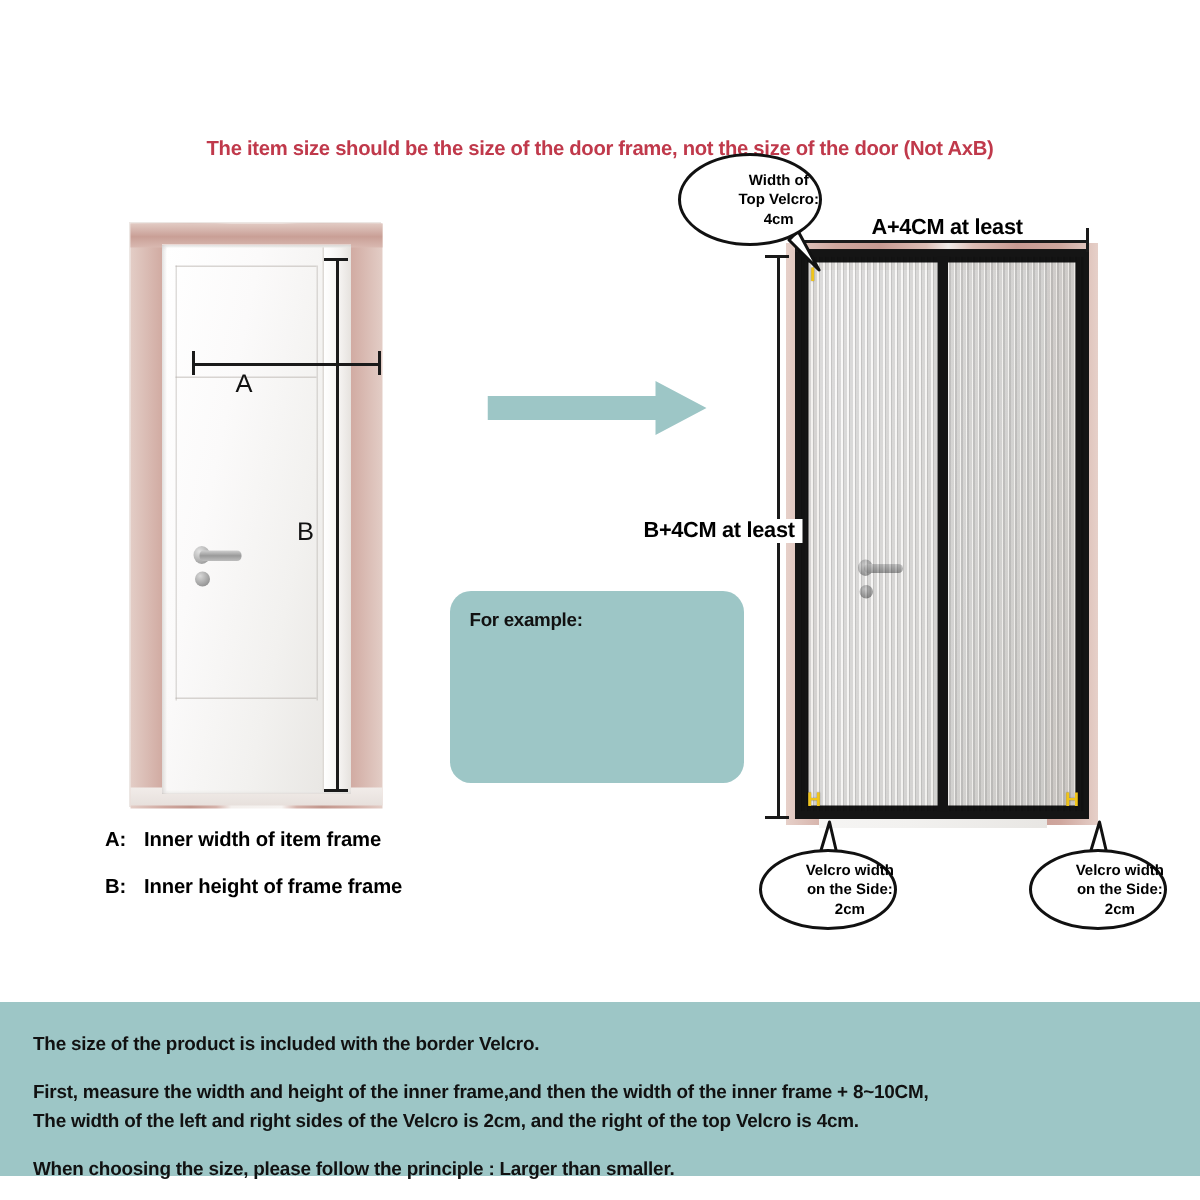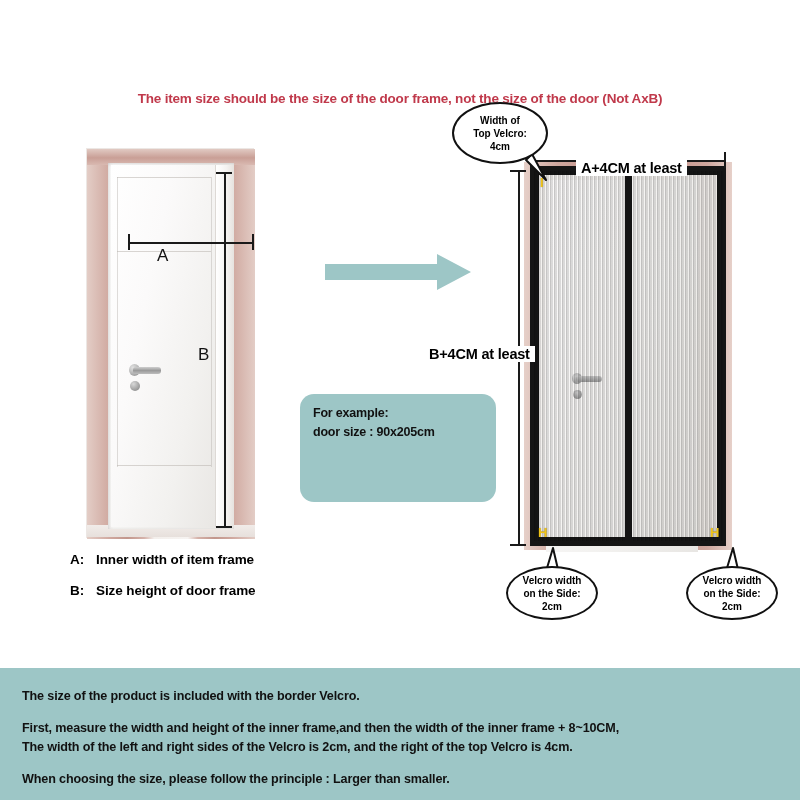--- a/index.html
+++ b/index.html
@@ -109,21 +109,21 @@
   .legend { position: absolute; left: 70px; top: 552px; width: 300px; }
   .legend-row { display: flex; margin-bottom: 16px; font-size: 13.5px; font-weight: bold; color: #000; }
   .legend-key { width: 26px; }
   .legend-text { letter-spacing: -0.1px; }
 
   
   .arrow-wrap { position: absolute; left: 325px; top: 252px; width: 148px; height: 40px; }
 
   
   .example-box {
-    position: absolute; left: 300px; top: 394px; width: 196px; height: 108px;
+    position: absolute; left: 300px; top: 394px; width: 196px; height: 128px;
     background: #9dc6c6; border-radius: 14px;
     padding: 10px 0 0 13px;
   }
   .example-line {
     font-size: 12.5px; font-weight: bold; color: #111;
     line-height: 18.5px; white-space: pre; letter-spacing: -0.2px;
   }
 
   
   .screen-wrap { position: absolute; left: 524px; top: 162px; width: 208px; height: 388px; }
@@ -186,37 +186,37 @@
     position: absolute; color: #f0c419; font-weight: bold; font-size: 13px;
     text-shadow: 0 0 1px rgba(0,0,0,.5);
     line-height: 1;
   }
 
   
   .bubble {
     position: absolute;
     border: 2px solid #111; background: #fff;
     border-radius: 50%;
-    display: flex; align-items: center; justify-content: center;
+    display: flex; align-items: center; justify-content: flex-end;
     text-align: center;
     font-size: 10px; font-weight: bold; color: #000;
     line-height: 13px;
   }
   .bubble-top { left: 452px; top: 102px; width: 96px; height: 62px; }
   .bubble-bl  { left: 506px; top: 566px; width: 92px; height: 54px; }
   .bubble-br  { left: 686px; top: 566px; width: 92px; height: 54px; }
 
   .dim-label {
     position: absolute; font-size: 14.5px; font-weight: bold; color: #000;
     background: #fff; padding: 0 5px; letter-spacing: -0.2px;
   }
 
   
   .info-panel {
-    position: absolute; left: 0; top: 668px; width: 800px; height: 132px;
+    position: absolute; left: 0; top: 668px; width: 800px; height: 116px;
     background: #9dc6c6;
     padding: 19px 0 0 22px;
   }
   .info-line {
     font-size: 12.6px; font-weight: bold; color: #111;
     line-height: 19.5px; letter-spacing: -0.15px;
   }
   .info-gap { height: 12px; }
 </style>
 </head>
@@ -255,33 +255,32 @@
   <div class="dim-cap-h" style="left:216px; top:526px;"></div>
   <div class="label-B">B</div>
 
   <div class="legend">
     <div class="legend-row">
       <span class="legend-key">A:</span>
       <span class="legend-text">Inner width of item frame</span>
     </div>
     <div class="legend-row">
       <span class="legend-key">B:</span>
-      <span class="legend-text">Size height of door frame</span>
+      <span class="legend-text">Inner height of frame frame</span>
     </div>
   </div>
 
   <div class="arrow-wrap">
     <svg width="148" height="40" viewBox="0 0 148 40">
       <path d="M0 12 L112 12 L112 2 L146 20 L112 38 L112 28 L0 28 Z" fill="#9dc6c6"></path>
     </svg>
   </div>
 
   <div class="example-box">
     <div class="example-line">For example:</div>
-    <div class="example-line">door size : 90x205cm</div>
   </div>
 
   <div class="screen-wrap">
     <div class="screen-doorframe"></div>
     <div class="screen-doorframe-inner">
       <div class="screen-door-slab">
         <div class="screen-door-handle-base"></div>
         <div class="screen-door-handle"></div>
         <div class="screen-door-lock"></div>
       </div>
@@ -294,21 +293,21 @@
     </div>
 
     <div class="velcro-marker" style="left:16px; top:14px;">I</div>
     <div class="velcro-marker" style="left:14px; top:364px;">H</div>
     <div class="velcro-marker" style="left:186px; top:364px;">H</div>
   </div>
 
   <div class="dim-line-h" style="left:530px; top:160px; width:196px;"></div>
   <div class="dim-cap-v" style="left:530px; top:152px;"></div>
   <div class="dim-cap-v" style="left:724px; top:152px;"></div>
-  <div class="dim-label" style="left:576px; top:160px;">A+4CM at least</div>
+  <div class="dim-label" style="left:576px; top:144px;">A+4CM at least</div>
 
   <div class="dim-line-v" style="left:518px; top:170px; height:376px;"></div>
   <div class="dim-cap-h" style="left:510px; top:170px;"></div>
   <div class="dim-cap-h" style="left:510px; top:544px;"></div>
   <div class="dim-label" style="left:424px; top:346px;">B+4CM at least</div>
 
   <svg style="position:absolute; left:448px; top:98px;" width="110" height="86">
     <path d="M84 56 L98 82 L78 62 Z" fill="#fff" stroke="#111" stroke-width="2" stroke-linejoin="round"></path>
   </svg>
   <div class="bubble bubble-top">

